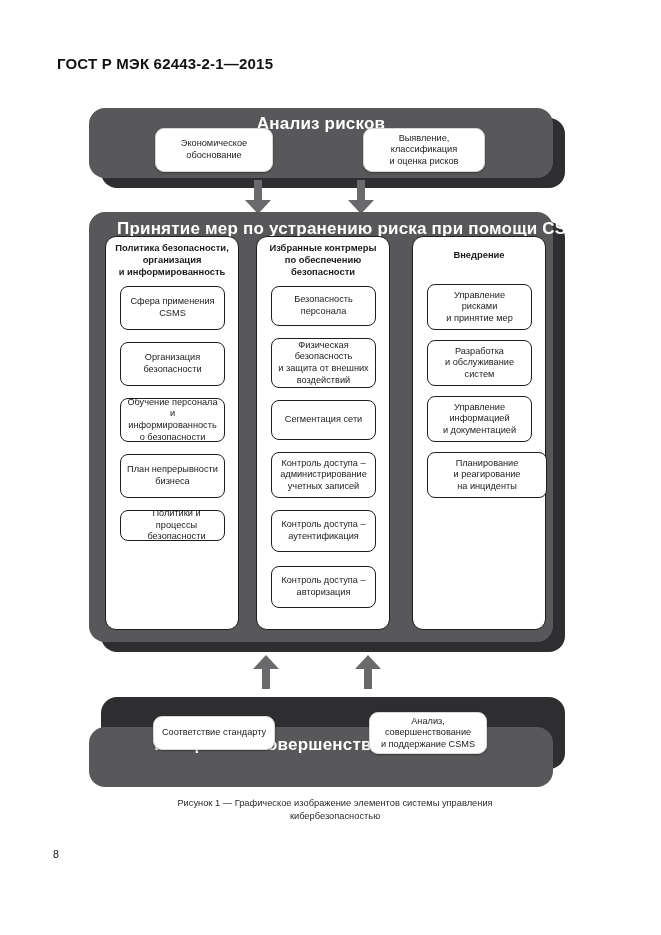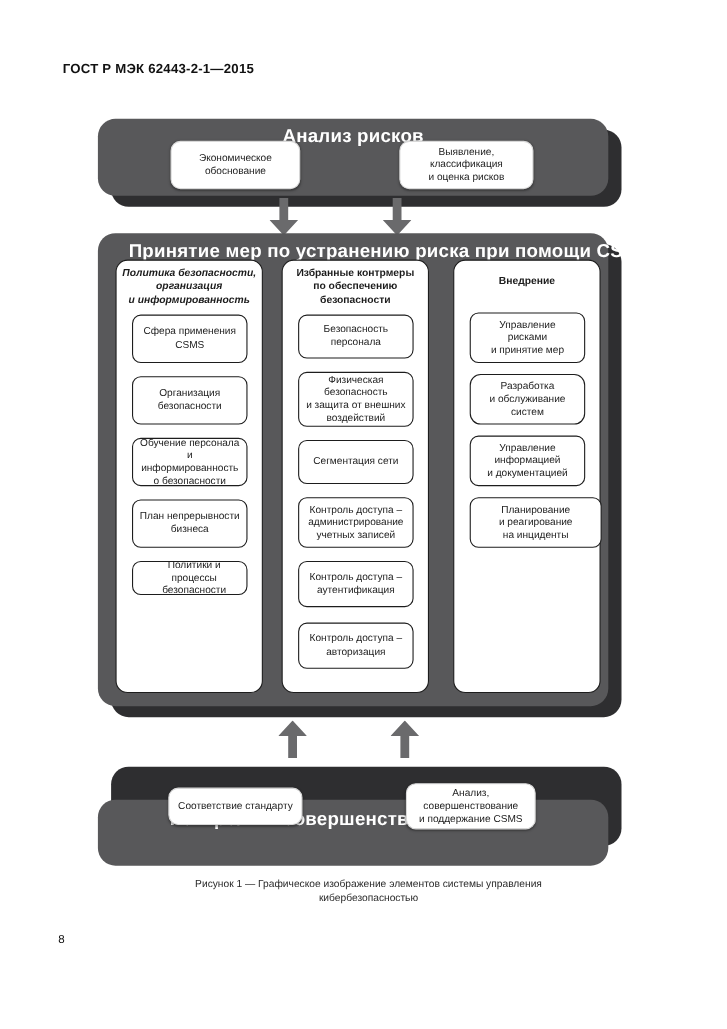--- a/index.html
+++ b/index.html
@@ -19,21 +19,21 @@
   .page {
     position: absolute;
     inset: 0;
   }
 
   
   .doc-header {
     position: absolute;
     left: 57px;
     top: 55px;
-    font-size: 12px;
+    font-size: 15px;
     font-weight: bold;
     letter-spacing: 0.2px;
     color: #111;
     white-space: nowrap;
   }
 
   
   .page-number {
     position: absolute;
     left: 53px;
@@ -157,21 +157,21 @@
       <polygon points="9,0 9,20 0,20 13,34 26,20 17,20 17,0" fill="#6a6a6c"></polygon>
     </svg>
   </div>
 
   <div class="panel-shadow" style="left:101px; top:222px; width:464px; height:430px;"></div>
   <div class="panel" style="left:89px; top:212px; width:464px; height:430px;">
     <div class="panel-title" style="top:7px;margin-left:28px;">Принятие мер по устранению риска при помощи CSMS</div>
   </div>
 
   <div class="column" style="left:105px; top:236px; width:134px; height:394px;">
-    <div class="column-title" style="top:5px;font-style:italic;">
+    <div class="column-title" style="top:5px;">
         <div>Политика безопасности,<br>организация<br>и информированность</div>
       </div>
   </div>
   <div class="leafbox outlined" style="left:120px; top:286px; width:105px; height:44px;">
       <div>Сфера применения<br>CSMS</div>
     </div>
   <div class="leafbox outlined" style="left:120px; top:342px; width:105px; height:44px;">
       <div>Организация<br>безопасности</div>
     </div>
   <div class="leafbox outlined" style="left:120px; top:398px; width:105px; height:44px;">
@@ -209,21 +209,21 @@
     </div>
 
   <div class="column" style="left:412px; top:236px; width:134px; height:394px;">
     <div class="column-title" style="top:12px;">
         <div>Внедрение</div>
       </div>
   </div>
   <div class="leafbox outlined" style="left:427px; top:284px; width:105px; height:46px;">
       <div>Управление<br>рисками<br>и принятие мер</div>
     </div>
-  <div class="leafbox outlined" style="left:427px; top:340px; width:105px; height:46px;border-radius:10px;">
+  <div class="leafbox outlined" style="left:427px; top:340px; width:105px; height:46px;">
       <div>Разработка<br>и обслуживание<br>систем</div>
     </div>
   <div class="leafbox outlined" style="left:427px; top:396px; width:105px; height:46px;">
       <div>Управление<br>информацией<br>и документацией</div>
     </div>
   <div class="leafbox outlined" style="left:427px; top:452px; width:120px; height:46px;">
       <div>Планирование<br>и реагирование<br>на инциденты</div>
     </div>
 
   <div class="arrow" style="left:253px; top:655px;">

